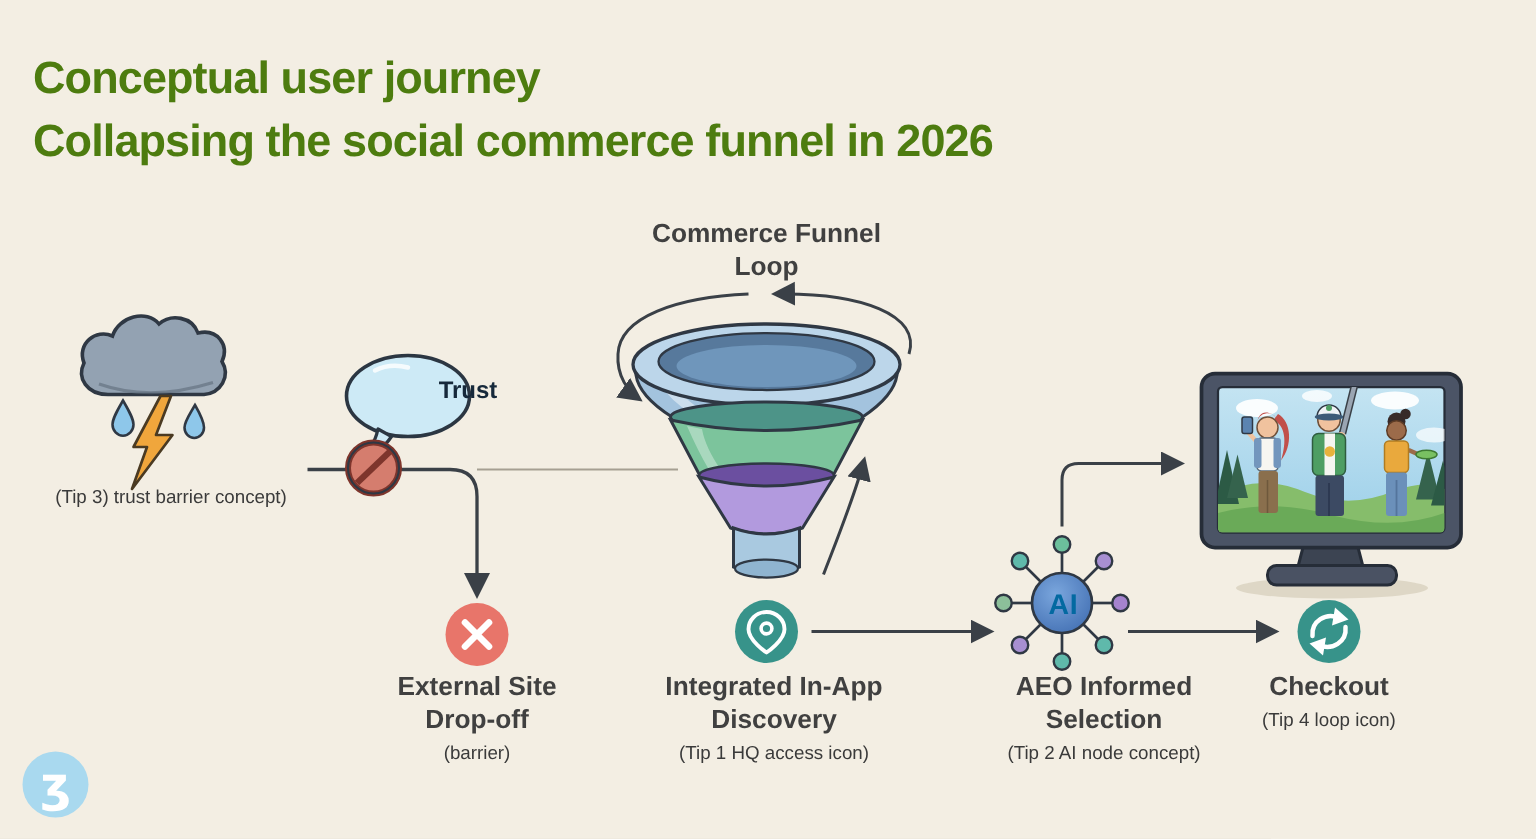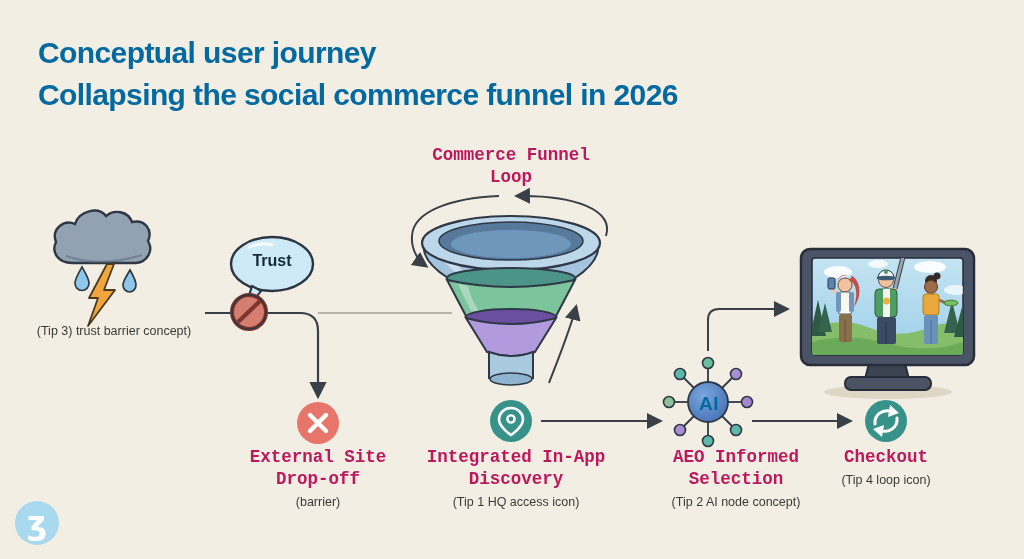--- a/index.html
+++ b/index.html
@@ -4,28 +4,28 @@
 <style>
   html,body{margin:0;padding:0;}
   body{font-family:"Liberation Sans",sans-serif;background:#e9e4da;}
   .canvas{
     position:relative;width:1024px;height:559px;background:#f3eee3;
     overflow:hidden;
   }
   svg.diagram{position:absolute;left:0;top:0;}
   .abs{position:absolute;}
   .ctr{text-align:center;}
-  .main-title{left:38px;top:32px;color:#0369a1;font-weight:700;
+  .main-title{left:22px;top:32px;color:#4d7c0f;font-weight:700;
     font-size:30px;line-height:42px;letter-spacing:-0.6px;}
-  .sec-title{font-weight:700;font-size:17.5px;line-height:22px;color:#be185d;font-family:Liberation Mono, monospace;}
+  .sec-title{font-weight:700;font-size:17.5px;line-height:22px;color:#404040;}
   .sec-sub{font-size:12.5px;line-height:16px;color:#3a3a3a;margin-top:3px;}
   .funnel-head{left:411px;top:144px;width:200px;}
   .legacy-label{left:14px;top:320px;width:200px;}
   .trust-text{left:232px;top:252px;width:80px;font-weight:700;font-size:16px;
-    color:#16293b;}
+    color:#16293b;padding-left:40px;}
   .ai-text{left:689px;top:393px;width:40px;font-weight:700;font-size:19px;
     color:#0369a1;letter-spacing:0.5px;}
   .step{top:446px;width:200px;}
   .step .sub{margin-top:4px;}
   .s1{left:218px;} .s2{left:416px;} .s3{left:636px;} .s4{left:786px;}
 </style>
 </head>
 <body>
 
 <div class="canvas">

